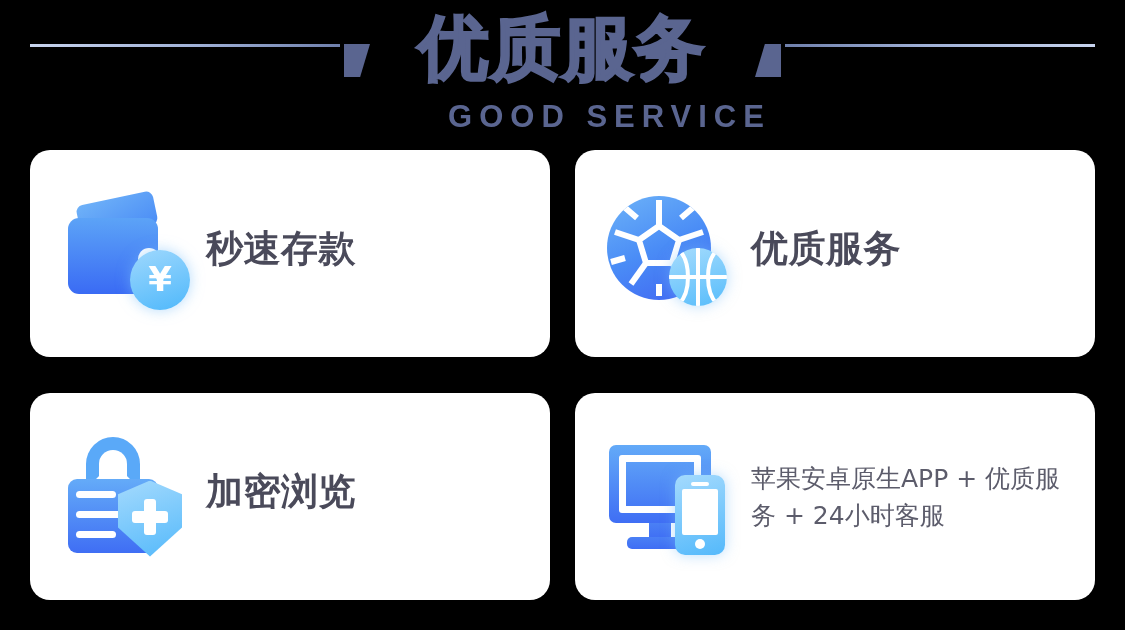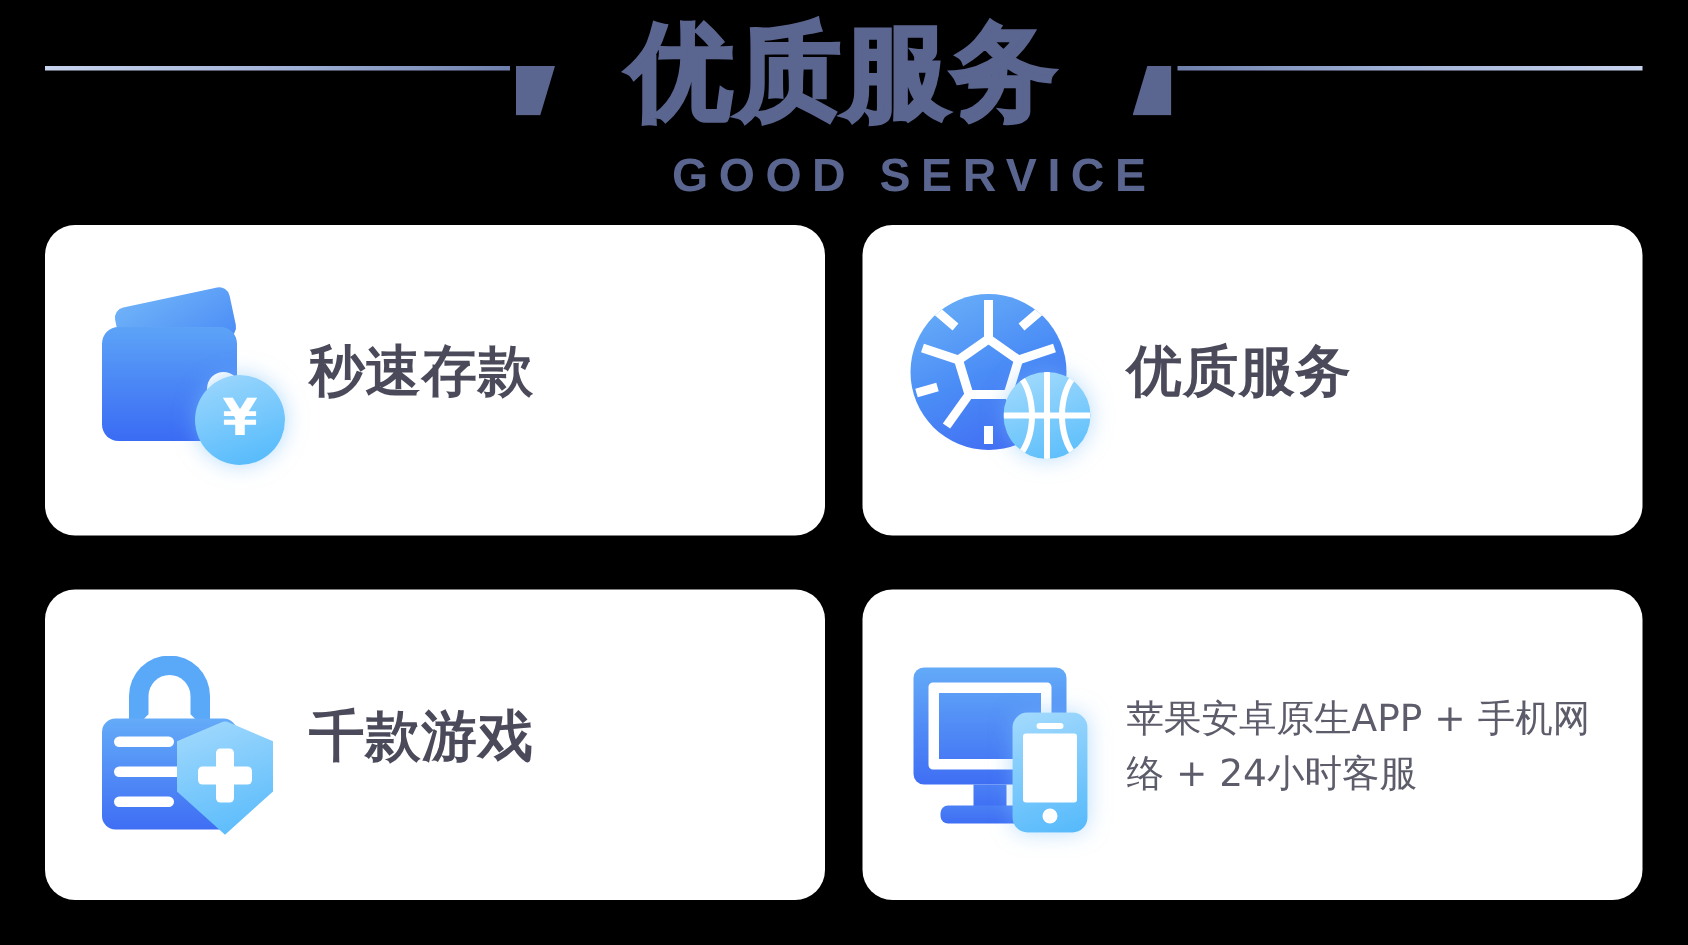--- a/index.html
+++ b/index.html
@@ -387,33 +387,33 @@
       <div class="ico-lock-shackle"></div>
       <div class="ico-lock-body"></div>
       <div class="ico-lock-slot s1"></div>
       <div class="ico-lock-slot s2"></div>
       <div class="ico-lock-slot s3"></div>
       <div class="ico-shield"></div>
       <div class="ico-shield-cross-v"></div>
       <div class="ico-shield-cross-h"></div>
     </div>
     <div class="card-text">
-      <div class="card-title">千款游戏</div>
+      <div class="card-title">加密浏览</div>
     </div>
   </div>
 
   <div class="card">
     <div class="card-icon">
       <div class="ico-monitor"></div>
       <div class="ico-monitor-screen"></div>
       <div class="ico-monitor-neck"></div>
       <div class="ico-monitor-base"></div>
       <div class="ico-phone"></div>
       <div class="ico-phone-screen"></div>
       <div class="ico-phone-speaker"></div>
       <div class="ico-phone-home"></div>
     </div>
     <div class="card-text">
-      <div class="card-desc">苹果安卓原生APP + 手机网络 + 24小时客服</div>
+      <div class="card-desc">苹果安卓原生APP + 优质服务 + 24小时客服</div>
     </div>
   </div>
 
 </div>
 
 </body></html>

